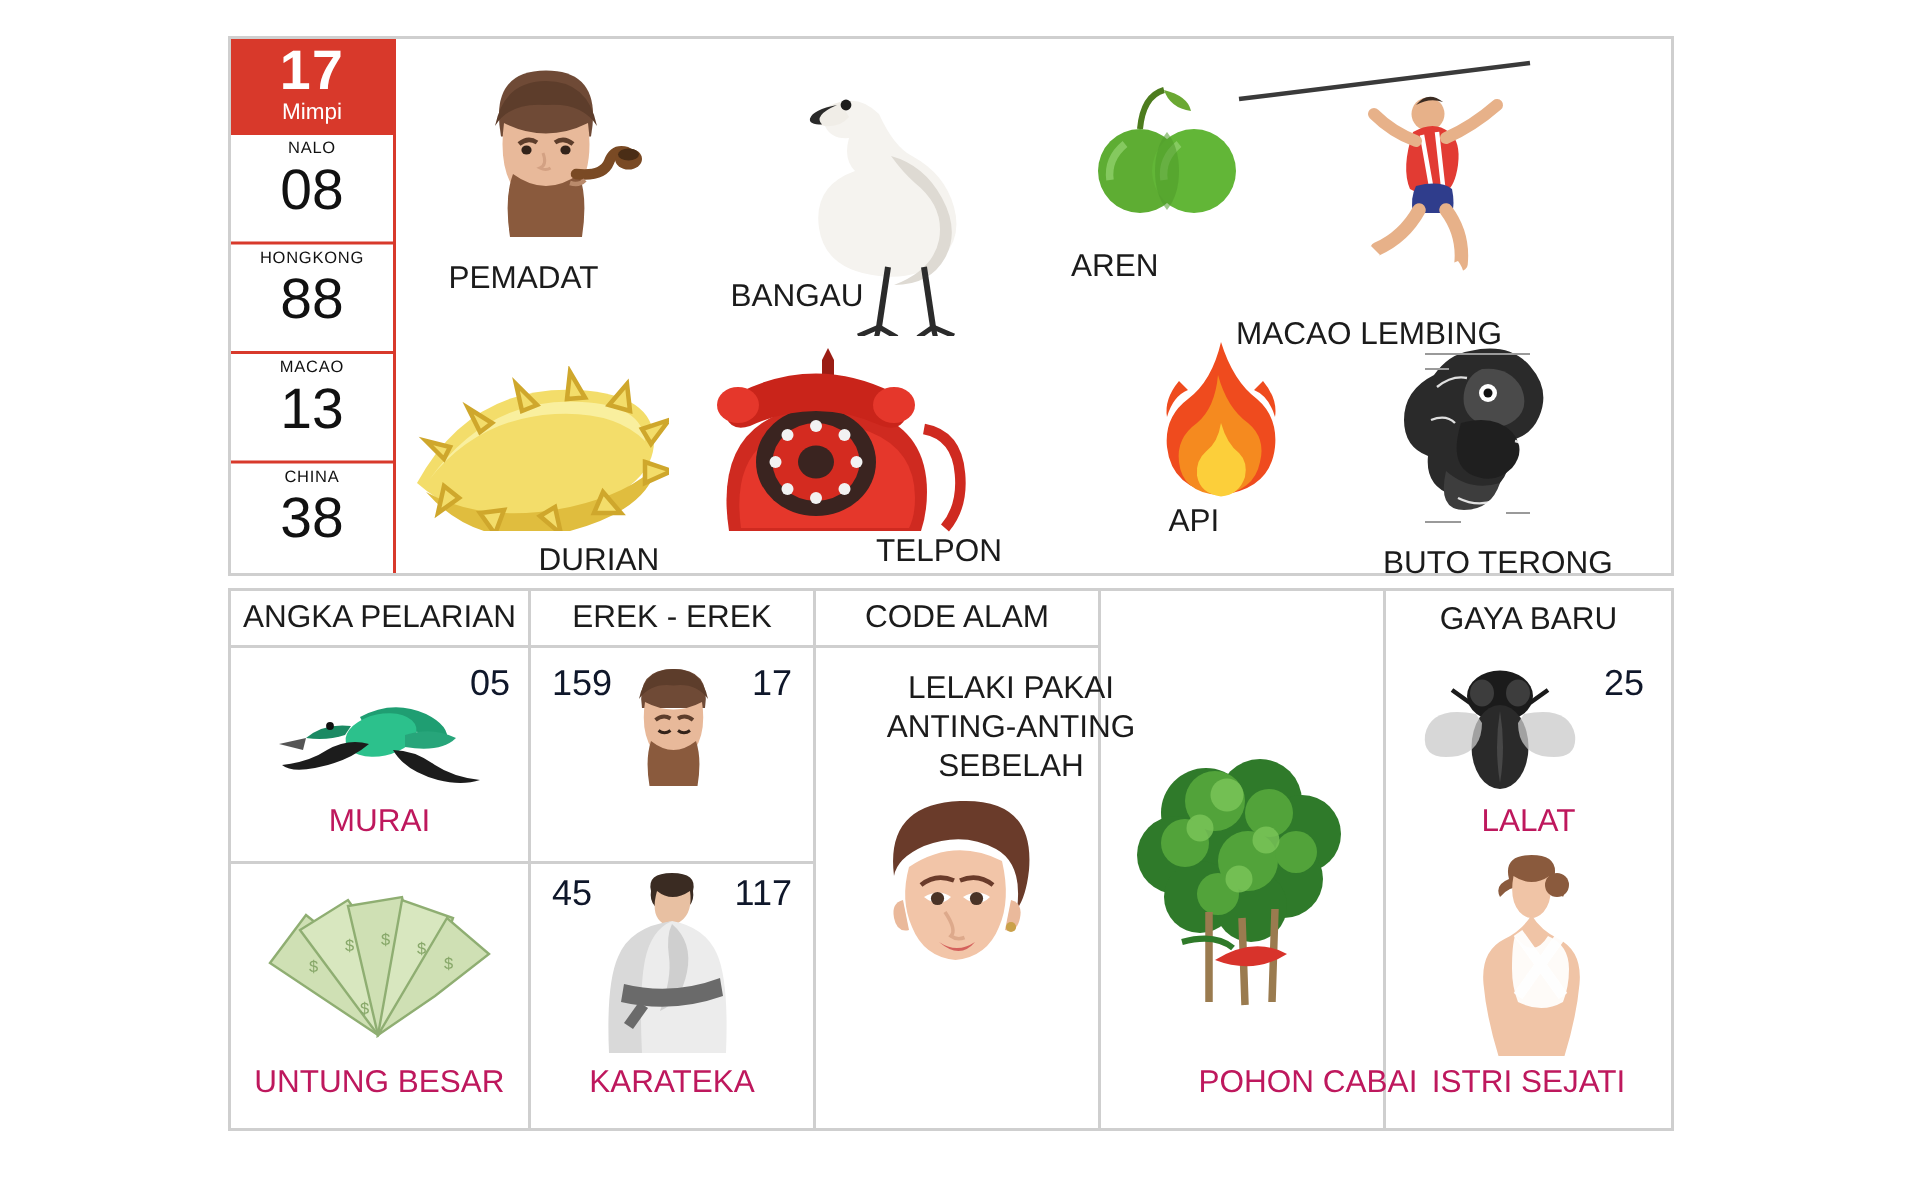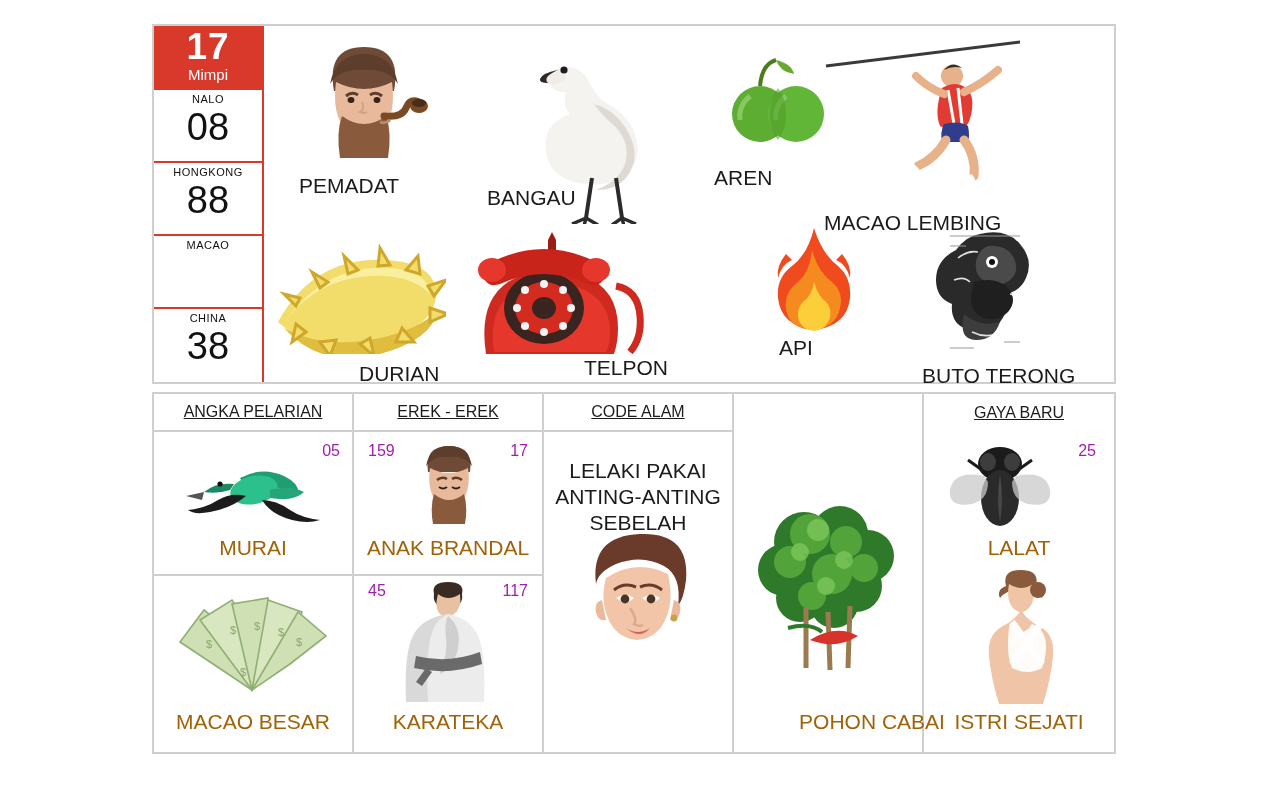--- a/index.html
+++ b/index.html
@@ -104,42 +104,41 @@
     box-sizing: border-box;
     border-right: 2px solid #cfcfcf;
   }
   .bcol.last { border-right: none; }
   .bhead {
     height: 38px;
     border-bottom: 2px solid #cfcfcf;
     display: flex;
     align-items: center;
     justify-content: center;
-    font-size: 16px;
+    font-size: 21px;
     color: #1b1b1b;
     box-sizing: border-box;
-    text-decoration: underline;
   }
   .sub-sep {
     position: absolute;
     left: 0; right: 0;
     height: 0;
     border-top: 2px solid #cfcfcf;
   }
   .cell-label {
     position: absolute;
     width: 100%;
     text-align: center;
     font-size: 21px;
-    color: #a16207;
+    color: #be185d;
   }
   .cell-num {
     position: absolute;
-    font-size: 16px;
-    color: #a21caf;
+    font-size: 24px;
+    color: #0f172a;
   }
   .code-text {
     position: absolute;
     width: 100%;
     text-align: center;
     font-size: 21px;
     color: #1b1b1b;
     line-height: 26px;
   }
   svg { display: block; }
@@ -159,20 +158,21 @@
       <div class="num-cell">
         <div class="lbl">NALO</div>
         <div class="val">08</div>
       </div>
       <div class="num-cell">
         <div class="lbl">HONGKONG</div>
         <div class="val">88</div>
       </div>
       <div class="num-cell">
         <div class="lbl">MACAO</div>
+        <div class="val">13</div>
       </div>
       <div class="num-cell">
         <div class="lbl">CHINA</div>
         <div class="val">38</div>
       </div>
     </div>
 
     <div class="item" style="left:140px; top:10px;">
       <svg width="140" height="135" viewBox="0 0 140 135">
         <path d="M40 55 q-8 -44 30 -44 q38 0 30 44 z" fill="#6f4a36"></path>
@@ -353,60 +353,59 @@
           <g fill="#88a86a" font-family="'Liberation Sans', sans-serif" font-size="11">
             <text x="36" y="58">$</text>
               <text x="60" y="44">$</text>
             <text x="84" y="40">$</text>
               <text x="108" y="46">$</text>
             <text x="126" y="56">$</text>
               <text x="70" y="86">$</text>
           </g>
         </svg>
       </div>
-      <div class="cell-label" style="top:316px;">MACAO BESAR</div>
+      <div class="cell-label" style="top:316px;">UNTUNG BESAR</div>
     </div>
 
     <div class="bcol" style="left:200px; width:190px;">
       <div class="bhead">EREK - EREK</div>
       <div class="sub-sep" style="top:180px;"></div>
 
       <div class="cell-num" style="left:14px; top:48px;">159</div>
       <div class="cell-num" style="right:14px; top:48px;">17</div>
       <div class="item" style="left:62px; top:48px;">
         <svg width="66" height="86" viewBox="0 0 66 86">
           <path d="M12 30 q-4 -26 21 -26 q25 0 21 26z" fill="#6f4a36"></path>
           <path d="M14 26 q19 10 38 0 q3 20 -5 32 q-14 12 -28 0 q-8 -12 -5 -32z" fill="#e8b99a"></path>
           <path d="M10 24 q4 -20 23 -20 q19 0 23 20 q-8 -11 -23 -9 q-15 -2 -23 9z" fill="#5d3d2b"></path>
           <path d="M18 52 q15 12 30 0 q4 12 1 30 h-32 q-3 -18 1 -30z" fill="#8a5a3d"></path>
           <path d="M21 38 q5 -4 10 -1 M36 37 q5 -3 10 1" stroke="#5d3d2b" stroke-width="2.6" fill="none"></path>
           <path d="M23 45 q4 3 8 0 M36 45 q4 3 8 0" stroke="#33231a" stroke-width="2" fill="none"></path>
         </svg>
       </div>
-      <div class="cell-label" style="top:142px;">ANAK BRANDAL</div>
 
       <div class="cell-num" style="left:14px; top:188px;">45</div>
       <div class="cell-num" style="right:14px; top:188px;">117</div>
       <div class="item" style="left:48px; top:186px;">
         <svg width="94" height="124" viewBox="0 0 94 124">
           <path d="M32 14 q-3 -12 14 -12 q17 0 14 12 q2 12 -14 16 q-16 -4 -14 -16z" fill="#3a2b22"></path>
           <path d="M36 14 q10 8 22 0 q2 14 -6 20 q-8 6 -14 0 q-6 -6 -2 -20z" fill="#e8c0a2"></path>
           <path d="M46 34 q22 4 30 22 q8 18 6 66 h-70 q-2 -46 6 -64 q8 -20 28 -24z" fill="#ececec"></path>
           <path d="M46 34 q-14 6 -18 26 q-4 20 -2 62 h-22 q-2 -46 6 -64 q8 -20 36 -24z" fill="#d9d9d9"></path>
           <path d="M46 36 q14 12 10 32 q-4 20 -18 26 q8 -22 6 -36 q-2 -14 2 -22z" fill="#cfcfcf"></path>
           <path d="M14 76 q32 8 64 -4 l2 12 q-34 12 -68 4z" fill="#6a6a6a"></path>
           <path d="M24 88 l-10 14 l6 4 l10 -14z" fill="#6a6a6a"></path>
         </svg>
       </div>
       <div class="cell-label" style="top:316px;">KARATEKA</div>
     </div>
 
     <div class="bcol" style="left:390px; width:190px;">
       <div class="bhead">CODE ALAM</div>
-      <div class="code-text" style="top:64px;" style2="">LELAKI PAKAI<br>ANTING-ANTING<br>SEBELAH</div>
+      <div class="code-text" style="top:52px;padding-left:36px;" style2="">LELAKI PAKAI<br>ANTING-ANTING<br>SEBELAH</div>
       <div class="item" style="left:30px; top:128px;">
         <svg width="130" height="200" viewBox="0 0 130 200">
           <path d="M22 62 q-6 -48 44 -50 q50 -2 46 46 q-2 18 -8 26 q4 -30 -14 -40 q-22 -12 -48 -2 q-18 8 -20 20z" fill="#6a3b2a"></path>
           <path d="M32 56 q30 -20 62 -4 q6 26 -2 44 q-8 20 -29 22 q-21 -2 -29 -22 q-8 -18 -2 -40z" fill="#f2c5a8"></path>
           <path d="M28 78 q-8 2 -6 12 q2 10 10 8z" fill="#eab99b"></path>
           <path d="M100 78 q8 2 6 12 q-2 10 -10 8z" fill="#eab99b"></path>
           <path d="M42 76 q10 -6 18 0 q-8 8 -18 0z" fill="#ffffff"></path>
           <path d="M68 76 q10 -6 18 0 q-8 8 -18 0z" fill="#ffffff"></path>
           <circle cx="51" cy="77" r="4.4" fill="#4a3326"></circle>
           <circle cx="77" cy="77" r="4.4" fill="#4a3326"></circle>

